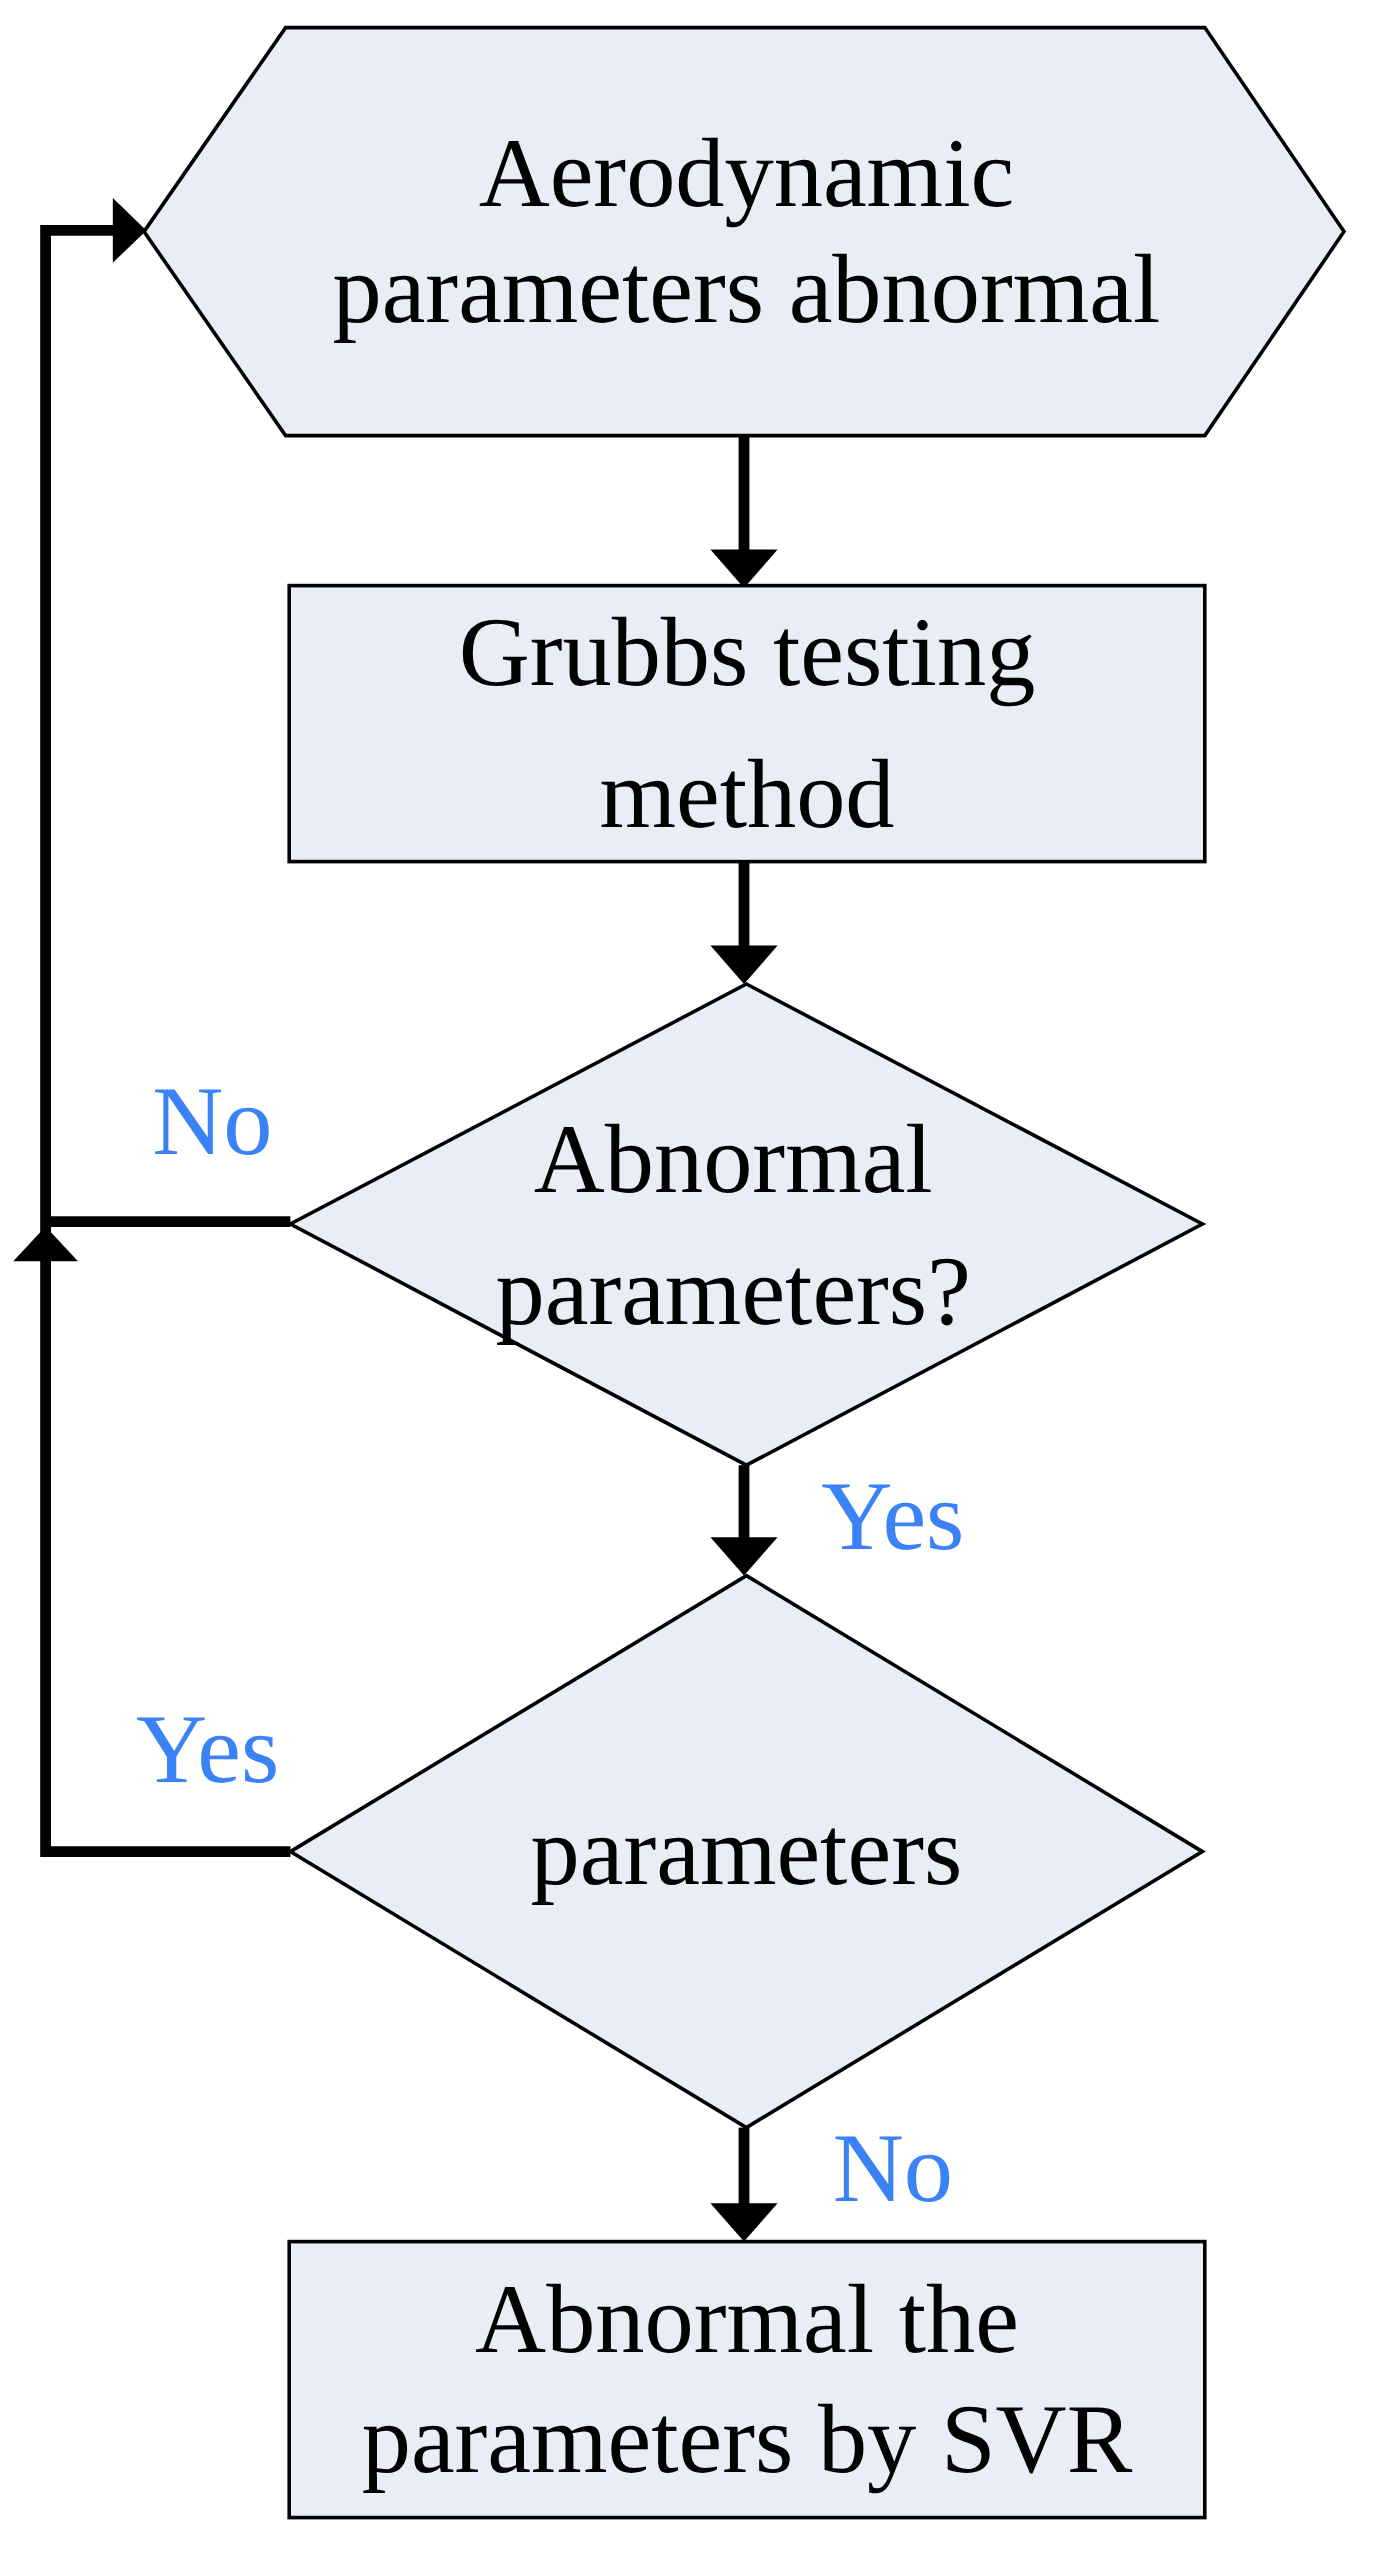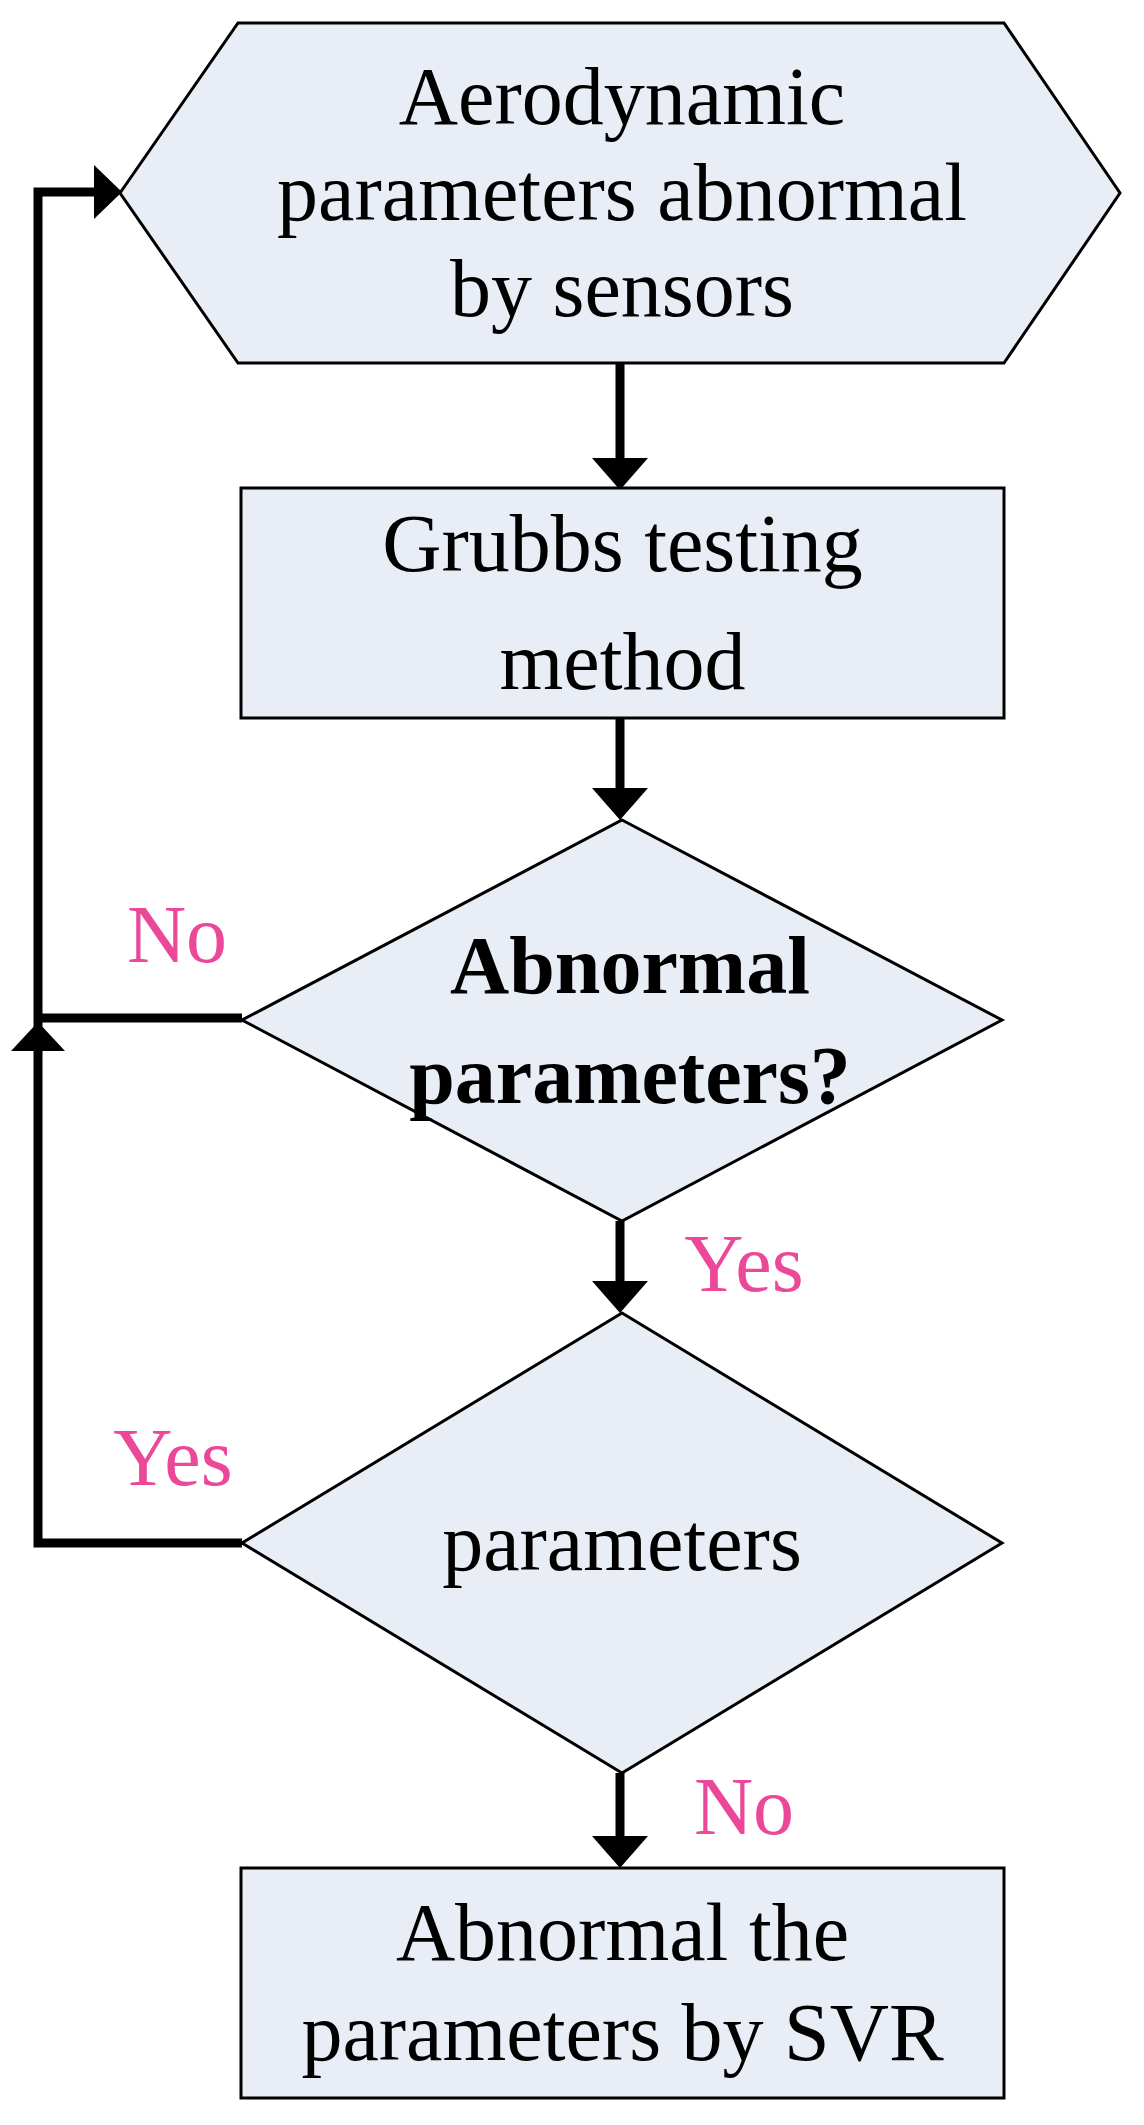--- a/index.html
+++ b/index.html
@@ -37,21 +37,21 @@
   }
   .lh-hex   { line-height: 1.17; }
   .lh-rect  { line-height: 1.22; }
   .lh-diam  { line-height: 1.34; }
   .edge-label {
     position: absolute;
     transform: translate(-50%, -50%);
     font-size: 82px;
     line-height: 1;
     white-space: nowrap;
-    color: #ec4899;
+    color: #3b82f6;
     pointer-events: none;
   }
 </style>
 </head>
 <body>
 
 <div id="canvas">
 
   <svg id="diagram-svg" width="1144" height="2125" viewBox="0 0 1144 2125">
 
@@ -82,29 +82,28 @@
     <polygon points="622,820 1002,1020 622,1221 242,1020" stroke="#000000" stroke-width="3" fill="#e9edf6"></polygon>
 
     <polygon points="622,1313 1002,1543 622,1773 242,1543" stroke="#000000" stroke-width="3" fill="#e9edf6"></polygon>
 
     <rect x="241" y="1868" width="763" height="230" stroke="#000000" stroke-width="3" fill="#e9edf6"></rect>
   </svg>
 
   <div class="node-label lh-hex" style="left:150px; top:23px; width:944px; height:340px;align-items:center;">
     <div class="tline">Aerodynamic</div>
     <div class="tline">parameters abnormal</div>
-    <div class="tline">by sensors</div>
   </div>
 
   <div class="node-label lh-rect" style="left:241px; top:488px; width:763px; height:230px;gap:18px;">
     <div class="tline">Grubbs testing</div>
     <div class="tline">method</div>
   </div>
 
-  <div class="node-label lh-diam" style="left:250px; top:820px; width:760px; height:401px;font-weight:bold;">
+  <div class="node-label lh-diam" style="left:231px; top:820px; width:760px; height:401px;">
     <div class="tline">Abnormal</div>
     <div class="tline">parameters?</div>
   </div>
 
   <div class="node-label lh-diam" style="left:242px; top:1313px; width:760px; height:460px;">
     <div class="tline">parameters</div>
   </div>
 
   <div class="node-label lh-rect" style="left:241px; top:1868px; width:763px; height:230px;">
     <div class="tline">Abnormal the</div>

